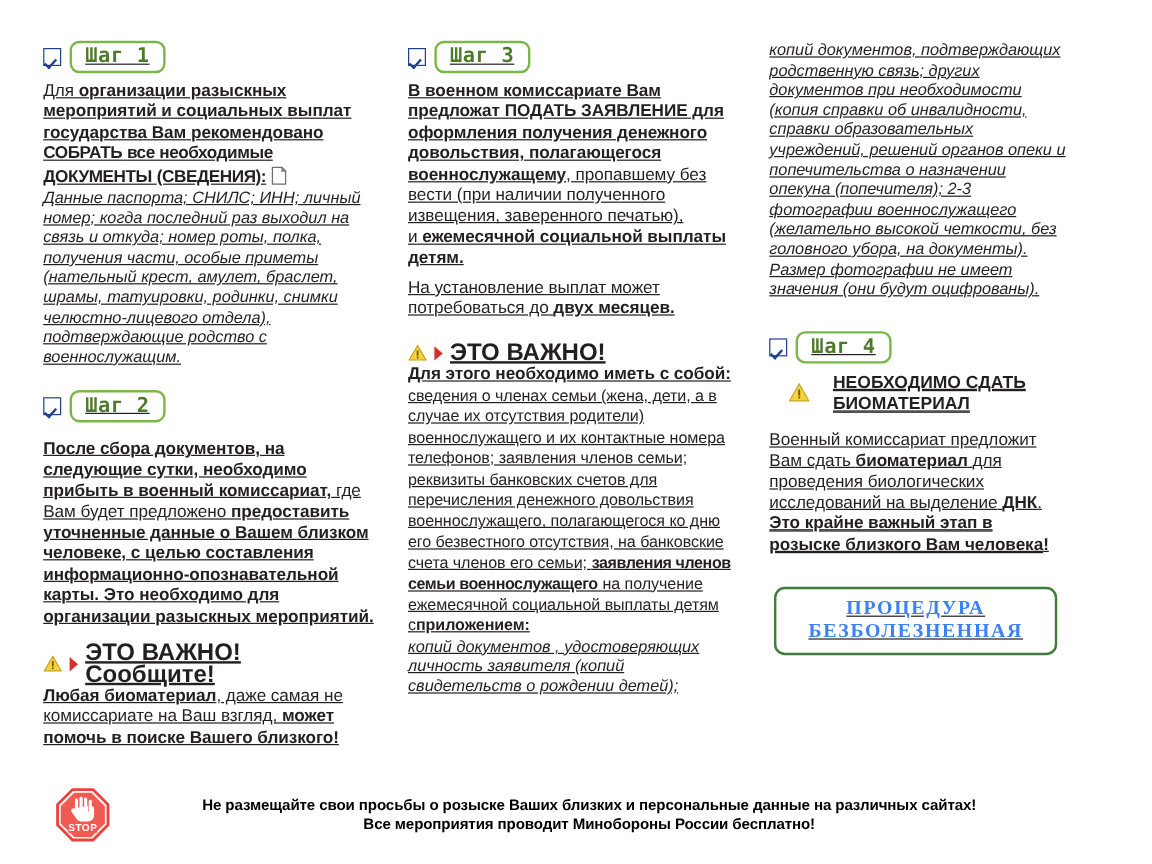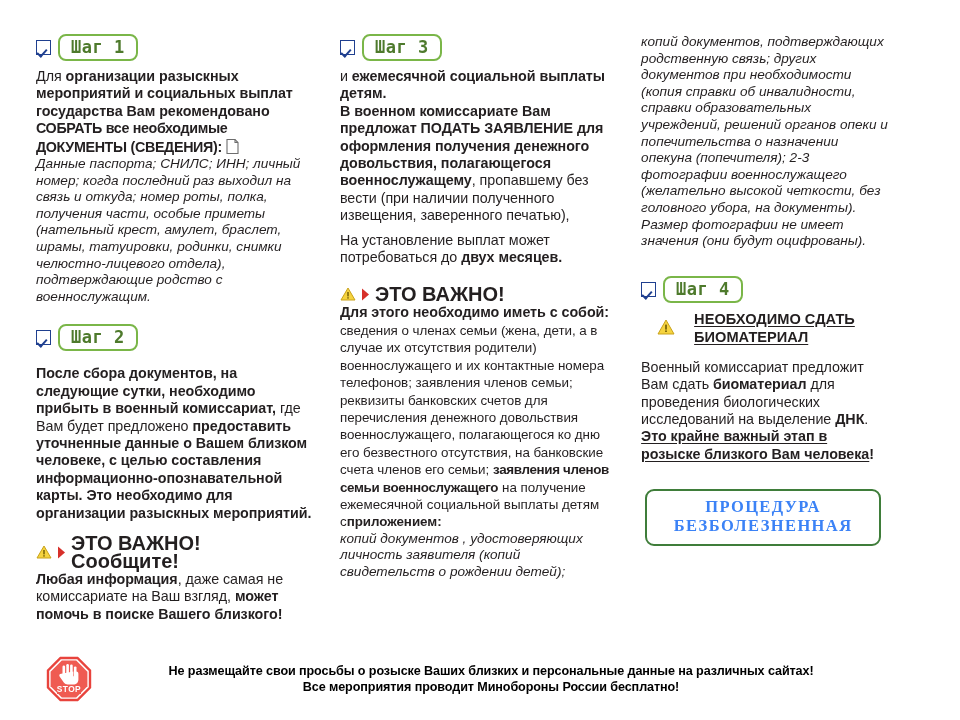--- a/index.html
+++ b/index.html
@@ -9,20 +9,21 @@
     font-family:"Liberation Sans","DejaVu Sans",sans-serif;
     color:#231f20;
     overflow:hidden;
     position:relative;
   }
   .page{
     position:relative;
     width:924px;height:720px;
     box-sizing:border-box;
     padding:34px 36px 0 36px;
+    text-decoration:underline;
   }
   .columns{
     display:flex;
     gap:26px;
     align-items:flex-start;
   }
   .col{width:295px;}
   .col.c1{width:295px;}
   .col.c2{width:292px;}
   .col.c3{width:262px;}
@@ -211,39 +212,39 @@
           <rect x="7.3" y="5" width="1.4" height="4.4" fill="#6b5600"></rect>
           <rect x="7.3" y="10.2" width="1.4" height="1.4" fill="#6b5600"></rect>
         </svg>
         <svg class="arrow-ico" viewBox="0 0 9 13">
           <path d="M1 0.5 L8 6.5 L1 12.5 Z" fill="#d7302a"></path>
         </svg>
         <span>ЭТО ВАЖНО! Сообщите!</span>
       </div>
 
       <p class="body">
-        <span class="b">Любая информация</span><span>, даже самая не комиссариате на Ваш взгляд,</span>
+        <span class="b">Любая биоматериал</span><span>, даже самая не комиссариате на Ваш взгляд,</span>
         <span class="b">может помочь в поиске Вашего близкого!</span>
       </p>
     </div>
 
     <div class="col c2">
 
       <div class="step-head">
         <span class="chk"></span>
         <span class="step-badge">Шаг 3</span>
       </div>
 
       <p class="body">
+        <span class="b">В военном комиссариате Вам предложат ПОДАТЬ ЗАЯВЛЕНИЕ для оформления получения денежного довольствия, полагающегося военнослужащему</span><span>, пропавшему без вести (при наличии полученного извещения, заверенного печатью),</span>
+      </p>
+
+      <p class="body">
         <span>и</span>
         <span class="b">ежемесячной социальной выплаты детям.</span>
-      </p>
-
-      <p class="body">
-        <span class="b">В военном комиссариате Вам предложат ПОДАТЬ ЗАЯВЛЕНИЕ для оформления получения денежного довольствия, полагающегося военнослужащему</span><span>, пропавшему без вести (при наличии полученного извещения, заверенного печатью),</span>
       </p>
 
       <div class="gap-s"></div>
 
       <p class="body">
         <span>На установление выплат может потребоваться до</span>
         <span class="b">двух месяцев.</span>
       </p>
 
       <div class="gap-l"></div>

